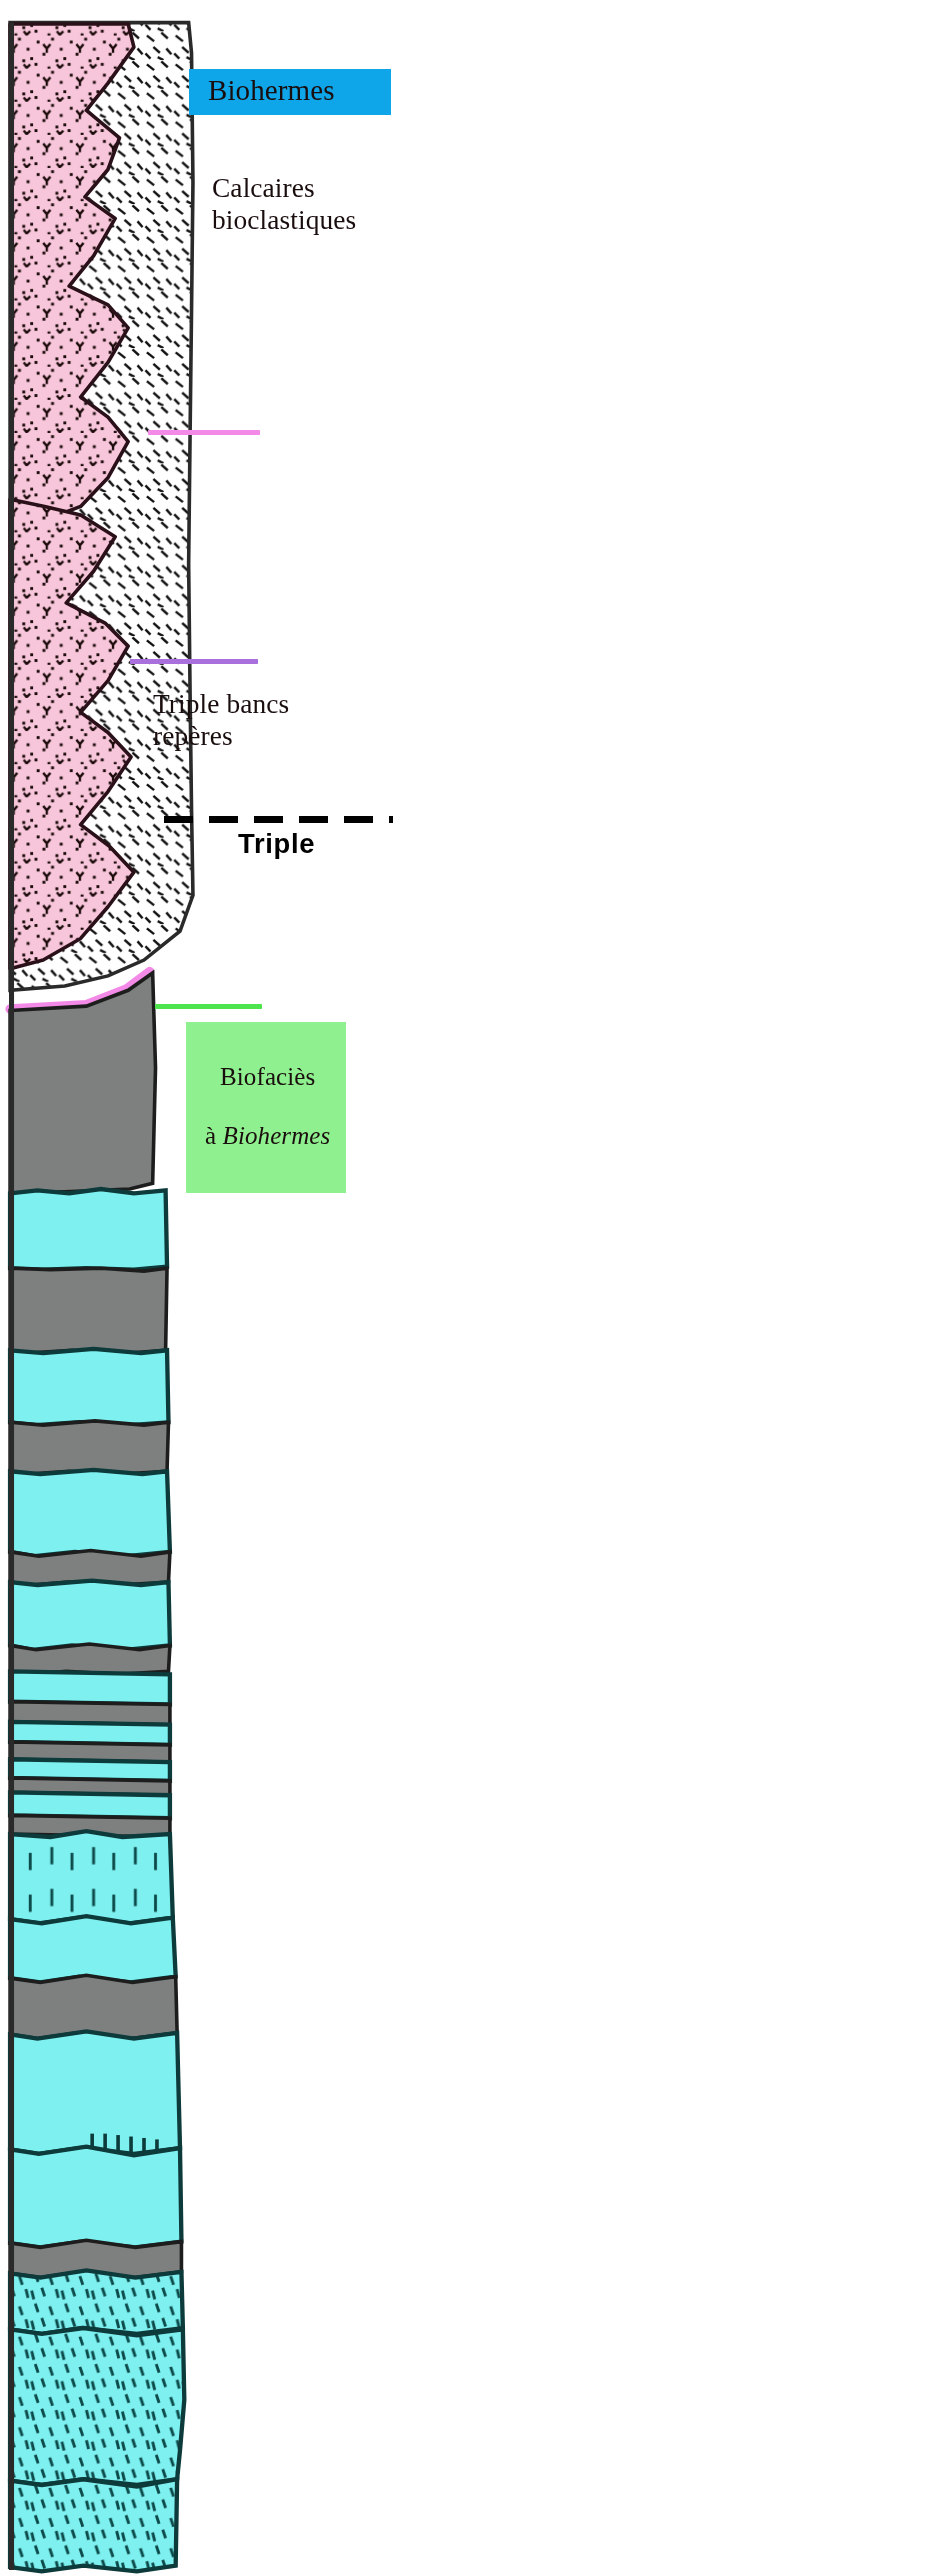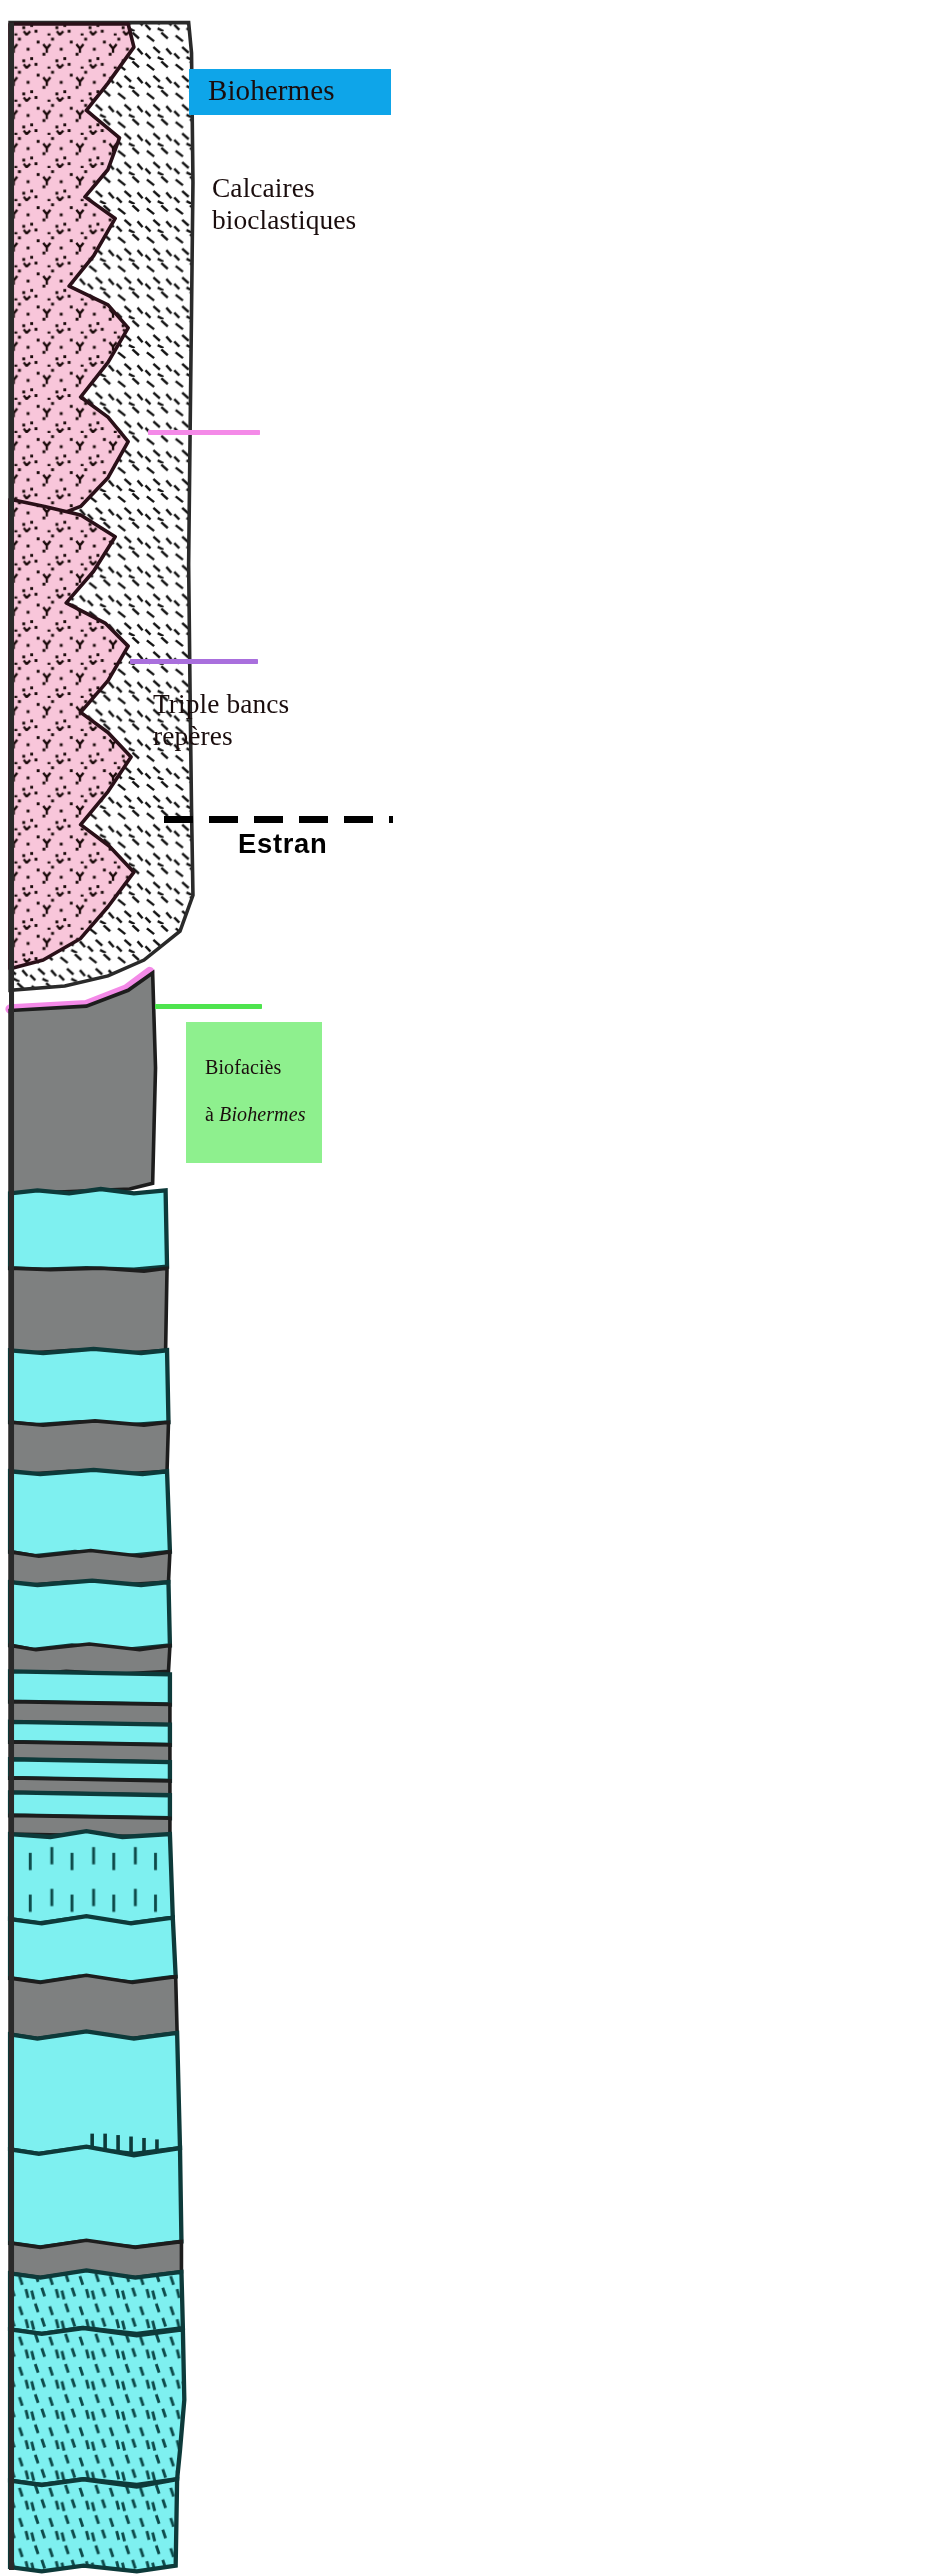--- a/index.html
+++ b/index.html
@@ -57,21 +57,22 @@
   #lbl-estran{
     left:238px; top:828px;
     font-family:"Liberation Sans",sans-serif;
     font-weight:bold;
     font-size:27.4px;
     letter-spacing:0.7px;
     color:#000000;
   }
   #lbl-biofacies{
     left:186px; top:1022px;
-    font-size:20px;
+    font-size:25px;
+    text-align:center;
   }
   #lbl-biofacies .ital{font-style:italic;}
 
   
   .marker{position:absolute;height:5px;border-radius:0.7px;}
   #mk-pink  {left:148px; top:430px;  width:112px; background:#f48ae8;}
   #mk-purple{left:130px; top:659px;  width:128px; background:#a96fdd;}
   #mk-green {left:155px; top:1004px; width:107px; background:#4ee44e;}
 
   #mk-estran{
@@ -248,21 +249,21 @@
   <div class="marker" id="mk-green"></div>
 
   <div class="label hl-pink" id="lbl-biohermes">Biohermes</div>
 
   <div class="label" id="lbl-calcaires">Calcaires
 bioclastiques</div>
 
   <div class="label" id="lbl-triple">Triple bancs
 repères</div>
 
-  <div class="label" id="lbl-estran">Estran</div>
+  <div class="label" id="lbl-estran">Triple</div>
 
   <div class="label hl-green" id="lbl-biofacies">
     <div>Biofaciès</div>
     <div><span>à </span><span class="ital">Biohermes</span></div>
   </div>
 
 </div>
 
 
 </body></html>

